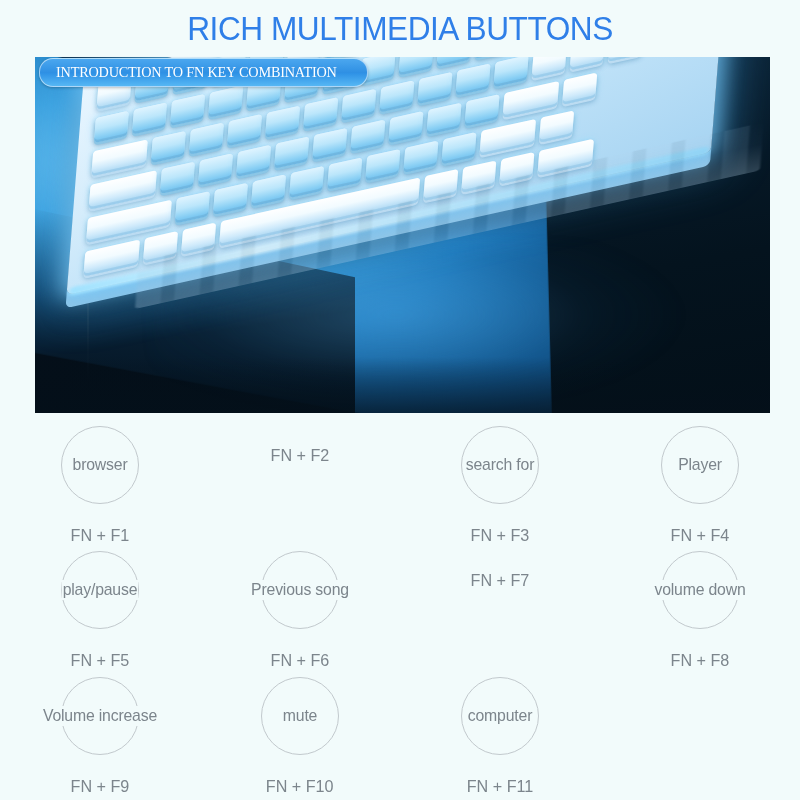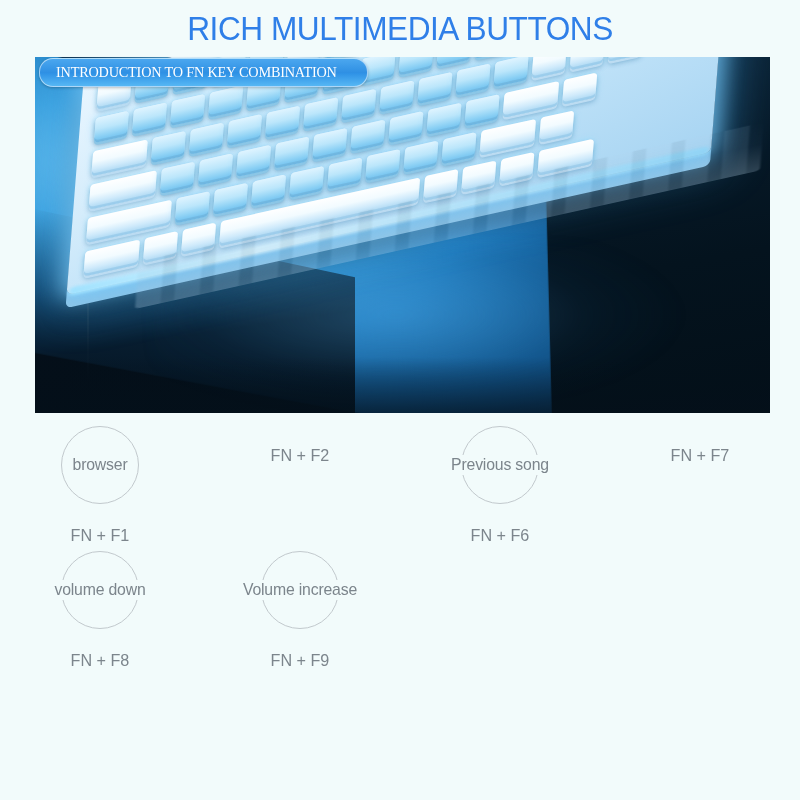--- a/index.html
+++ b/index.html
@@ -426,22 +426,40 @@
     <div class="fn-circle">
       <div class="fn-label">browser</div>
     </div>
     <div class="fn-combo">FN + F1</div>
   </div>
 
   <div class="fn-cell">
     <div class="fn-combo">FN + F2</div>
   </div>
 
-
-
+  <div class="fn-cell">
+    <div class="fn-circle">
+      <div class="fn-label">search for</div>
+    </div>
+    <div class="fn-combo">FN + F3</div>
+  </div>
+
+  <div class="fn-cell">
+    <div class="fn-circle">
+      <div class="fn-label">Player</div>
+    </div>
+    <div class="fn-combo">FN + F4</div>
+  </div>
+
+  <div class="fn-cell">
+    <div class="fn-circle">
+      <div class="fn-label">play/pause</div>
+    </div>
+    <div class="fn-combo">FN + F5</div>
+  </div>
 
   <div class="fn-cell">
     <div class="fn-circle">
       <div class="fn-label">Previous song</div>
     </div>
     <div class="fn-combo">FN + F6</div>
   </div>
 
   <div class="fn-cell">
     <div class="fn-combo">FN + F7</div>
@@ -454,16 +472,28 @@
     <div class="fn-combo">FN + F8</div>
   </div>
 
   <div class="fn-cell">
     <div class="fn-circle">
       <div class="fn-label">Volume increase</div>
     </div>
     <div class="fn-combo">FN + F9</div>
   </div>
 
-
+  <div class="fn-cell">
+    <div class="fn-circle">
+      <div class="fn-label">mute</div>
+    </div>
+    <div class="fn-combo">FN + F10</div>
+  </div>
+
+  <div class="fn-cell">
+    <div class="fn-circle">
+      <div class="fn-label">computer</div>
+    </div>
+    <div class="fn-combo">FN + F11</div>
+  </div>
 
 
 </div>
 
 </body></html>

